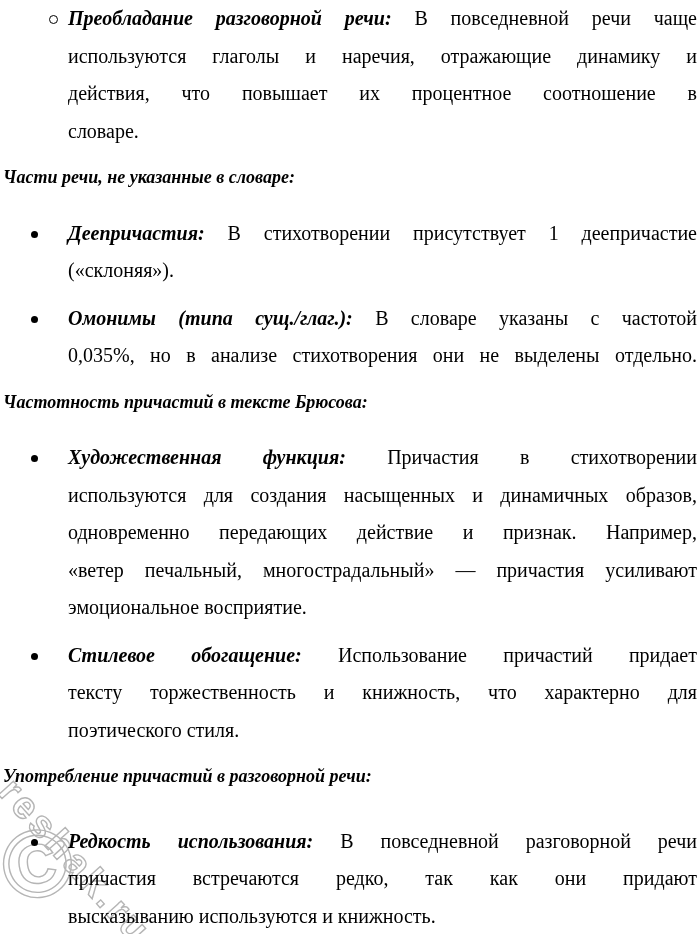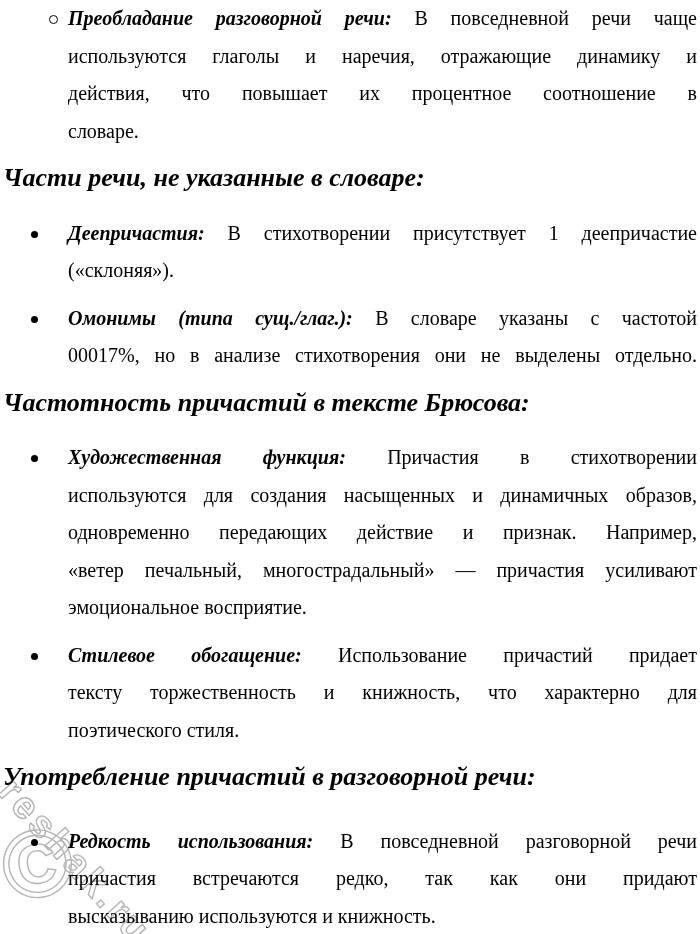--- a/index.html
+++ b/index.html
@@ -21,21 +21,21 @@
   .bullet:last-child{margin-top:27px;}
 
   .line{
     height:37.5px;line-height:37.5px;
     text-align:justify;text-align-last:justify;
     padding-left:68px;padding-right:3px;
     white-space:normal;overflow:hidden;
   }
   .line.last{text-align-last:left;}
   .heading .line{
-    padding-left:3px;font-weight:bold;font-size:26px;
+    padding-left:3px;font-weight:bold;font-size:18px;
     text-align:left;text-align-last:left;
   }
   .bold{font-weight:bold;font-style:italic;}
 
   .marker{position:absolute;display:block;}
   .marker.dot{
     left:31px;top:16px;width:7px;height:7px;
     background:#000;border-radius:50%;
   }
   .marker.circle{
@@ -87,21 +87,21 @@
         <div class="line last"><span class="bold">Части речи, не указанные в словаре:</span></div>
       </div>
       <div class="block bullet">
         <span class="marker dot"></span>
         <div class="line"><span class="bold">Деепричастия:</span><span> В стихотворении присутствует 1 деепричастие</span></div>
         <div class="line last"><span>(«склоняя»).</span></div>
       </div>
       <div class="block bullet">
         <span class="marker dot"></span>
         <div class="line"><span class="bold">Омонимы (типа сущ./глаг.):</span><span> В словаре указаны с частотой</span></div>
-        <div class="line"><span>00017%, но в анализе стихотворения они не выделены отдельно.</span></div>
+        <div class="line"><span>0,035%, но в анализе стихотворения они не выделены отдельно.</span></div>
       </div>
       <div class="block heading">
         <div class="line last"><span class="bold">Частотность причастий в тексте Брюсова:</span></div>
       </div>
       <div class="block bullet">
         <span class="marker dot"></span>
         <div class="line"><span class="bold">Художественная функция:</span><span> Причастия в стихотворении</span></div>
         <div class="line"><span>используются для создания насыщенных и динамичных образов,</span></div>
         <div class="line"><span>одновременно передающих действие и признак. Например,</span></div>
         <div class="line"><span>«ветер печальный, многострадальный» — причастия усиливают</span></div>

